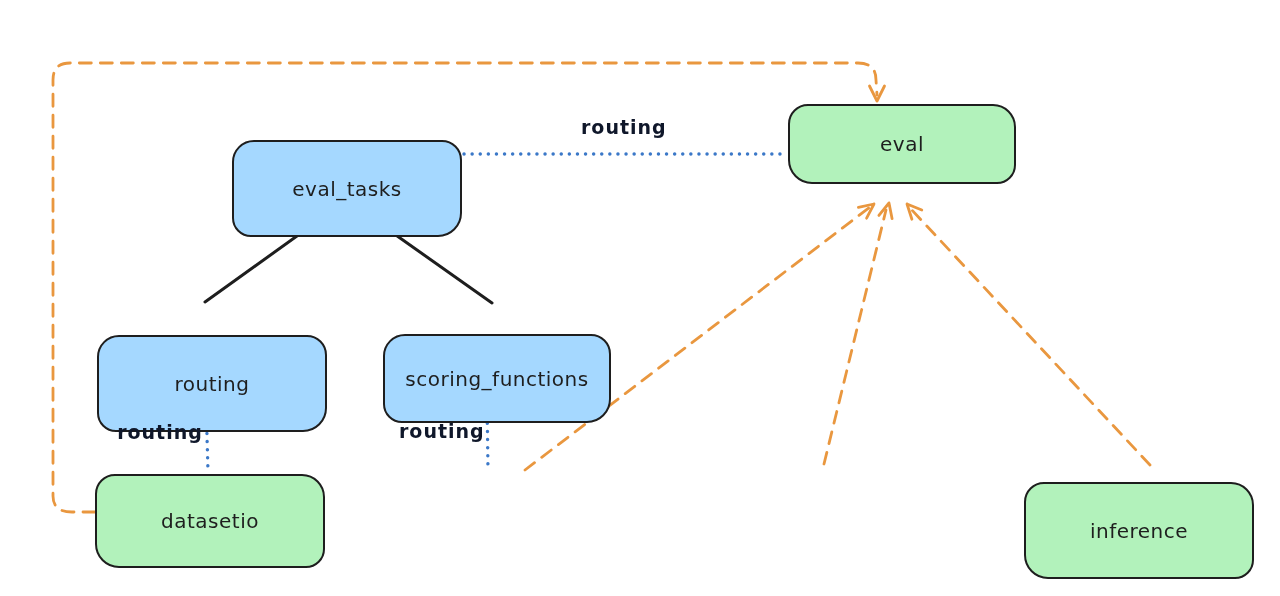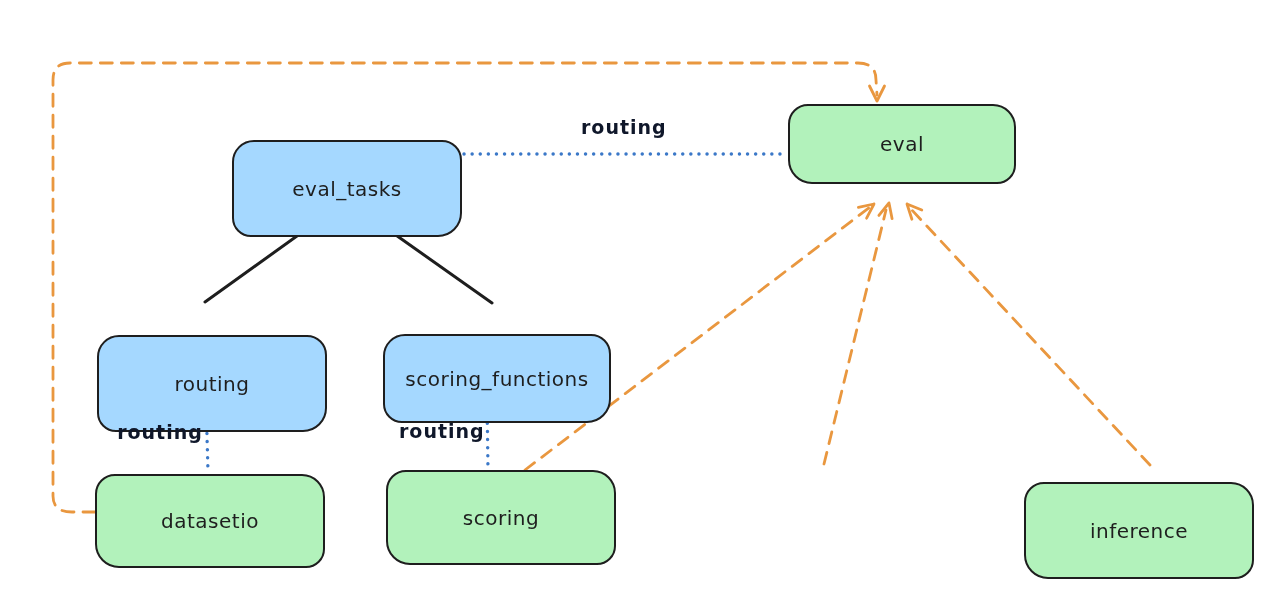--- a/index.html
+++ b/index.html
@@ -102,23 +102,20 @@
   </div>
 
   <div class="node blue" style="left:383px;  top:302px; width:228px; height:89px;">
     <span>scoring_functions</span>
   </div>
 
   <div class="node green" style="left:95px;   top:474px; width:230px; height:94px;">
     <span>datasetio</span>
   </div>
 
-  <div class="node green" style="left:386px;  top:470px; width:230px; height:95px;">
-    <span>scoring</span>
-  </div>
 
 
   <div class="node green" style="left:1024px; top:482px; width:230px; height:97px;">
     <span>inference</span>
   </div>
 
   <div class="edge-label" style="left:581px; top:116px; width:80px;">routing</div>
 
   <div class="edge-label" style="left:117px; top:421px; width:86px;">routing</div>
 

